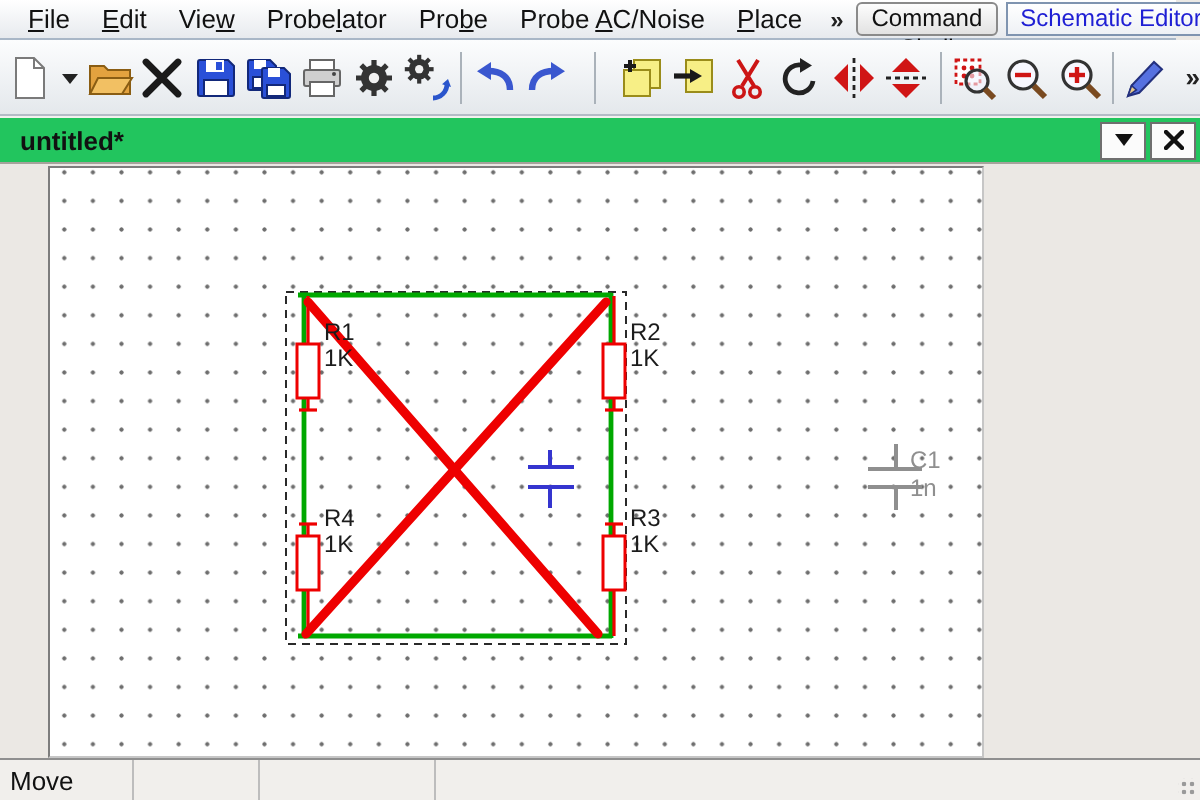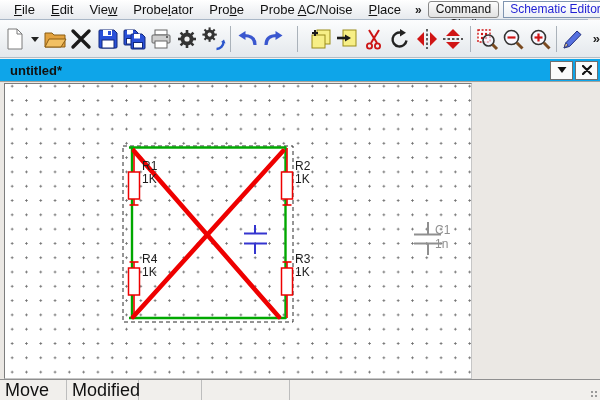--- a/index.html
+++ b/index.html
@@ -25,46 +25,46 @@
     background:linear-gradient(#fcfdfe,#e4e8ec);border-bottom:1px solid #b3bcc6;
     padding-left:2px;box-sizing:border-box}
   .tbtn{width:27px;height:32px;display:flex;align-items:center;justify-content:center;
     background:transparent;border:none;padding:0;margin:0}
   .tbtn svg{width:24px;height:24px;display:block}
   .tbtn.narrow{width:13px}
   .tsep{width:1px;height:26px;background:#aab2ba;margin:0 3px}
   .tsep.wide{margin:0 10px}
   .tmore{margin-left:6px;font-weight:bold;font-size:13px;color:#222}
   
-  .titlebar{position:absolute;top:58px;left:0;right:0;height:24px;background:#0ea5e9;
+  .titlebar{position:absolute;top:58px;left:0;right:0;height:24px;background:#22c55e;
     border-top:1px solid #f2f1ee;border-bottom:1px solid #a5a29b;display:flex;align-items:center;
     padding:0 2px 0 10px;box-sizing:border-box}
   .doctitle{font-weight:bold;font-size:13px;color:#111}
   .wbtns{margin-left:auto;display:flex}
   .wbtn{width:23px;height:19px;margin-left:2px;background:#fbfbfb;border:1px solid #6f6f6f;
     display:flex;align-items:center;justify-content:center;padding:0}
   
-  .canvas{position:absolute;top:83px;left:4px;width:468px;height:296px;box-sizing:border-box;
+  .canvas{position:absolute;top:83px;left:24px;width:468px;height:296px;box-sizing:border-box;
     background:#fff;border:1px solid;border-color:#7d7d7d #c6c6c6 #c6c6c6 #7d7d7d;
     background-image:radial-gradient(circle,#6e6e6e 0.9px,transparent 1.2px);
     background-size:14.3px 14.3px;background-position:0px -5px}
   .canvas svg{position:absolute;left:0;top:0}
   
   .wire{stroke:var(--wire,#00a800);stroke-width:2.4;fill:none}
   .selwire{stroke:var(--component,#ee0000);stroke-width:4.6;stroke-linecap:round}
   .rbox{fill:#ffffff;stroke:var(--component,#ee0000);stroke-width:1.5}
   .pin{stroke:var(--component,#ee0000);stroke-width:1.6;fill:none}
   .bluecap{stroke:var(--selected,#3535cf);stroke-width:2;fill:none}
   .ghostcap{stroke:var(--ghost,#8f8f8f);stroke-width:2;fill:none}
   .selrect{fill:none;stroke:#2a2a2a;stroke-width:1;stroke-dasharray:4 3}
   .lbl{fill:#1c1c1c;font-family:"Liberation Sans",sans-serif;font-size:12px}
   .glbl{fill:var(--ghost,#8f8f8f);font-family:"Liberation Sans",sans-serif;font-size:12px}
   
   .statusbar{position:absolute;top:379px;left:0;right:0;bottom:0;display:flex;align-items:stretch;
-    background:#f1efec;border-top:1px solid #8f8f8f;font-size:18px;color:#111;box-sizing:border-box}
+    background:#f1efec;border-top:1px solid #8f8f8f;font-size:13px;color:#111;box-sizing:border-box}
   .sseg{display:flex;align-items:center;padding-left:5px;border-right:1px solid #bdbdbd;box-sizing:border-box}
   .sseg.last{flex:1;border-right:none;position:relative}
   .grip{position:absolute;right:2px;bottom:2px;width:9px;height:9px;
     background-image:radial-gradient(circle,#9a9a9a 1px,transparent 1.3px);
     background-size:4px 4px;background-position:1px 1px}
 </style>
 </head>
 <body>
 
 <div class="menubar">
@@ -343,21 +343,18 @@
       <text class="glbl" x="430" y="150">C1</text>
       <text class="glbl" x="430" y="164">1n</text>
     </g>
   </svg>
 </div>
 
 <div class="statusbar">
   <div class="sseg" style="width:67px">
       <span>Move</span>
     </div>
-  <div class="sseg" style="width:72px">
-      <span>Modified</span>
-    </div>
   <div class="sseg" style="width:63px"></div>
   <div class="sseg" style="width:88px"></div>
   <div class="sseg last">
     <span class="grip"></span>
   </div>
 </div>
 
 </body></html>

